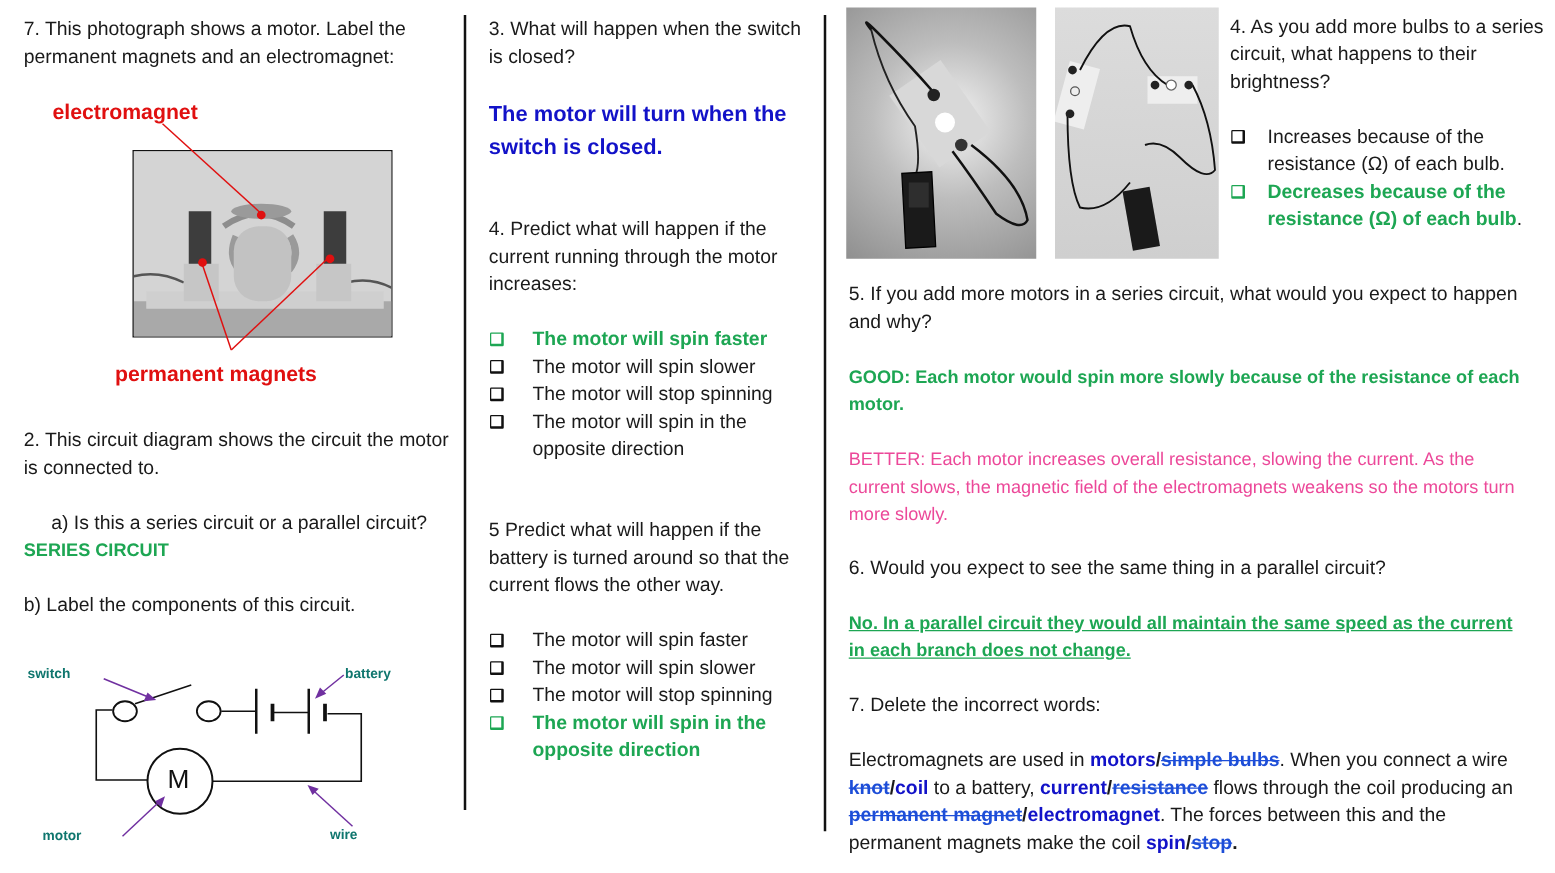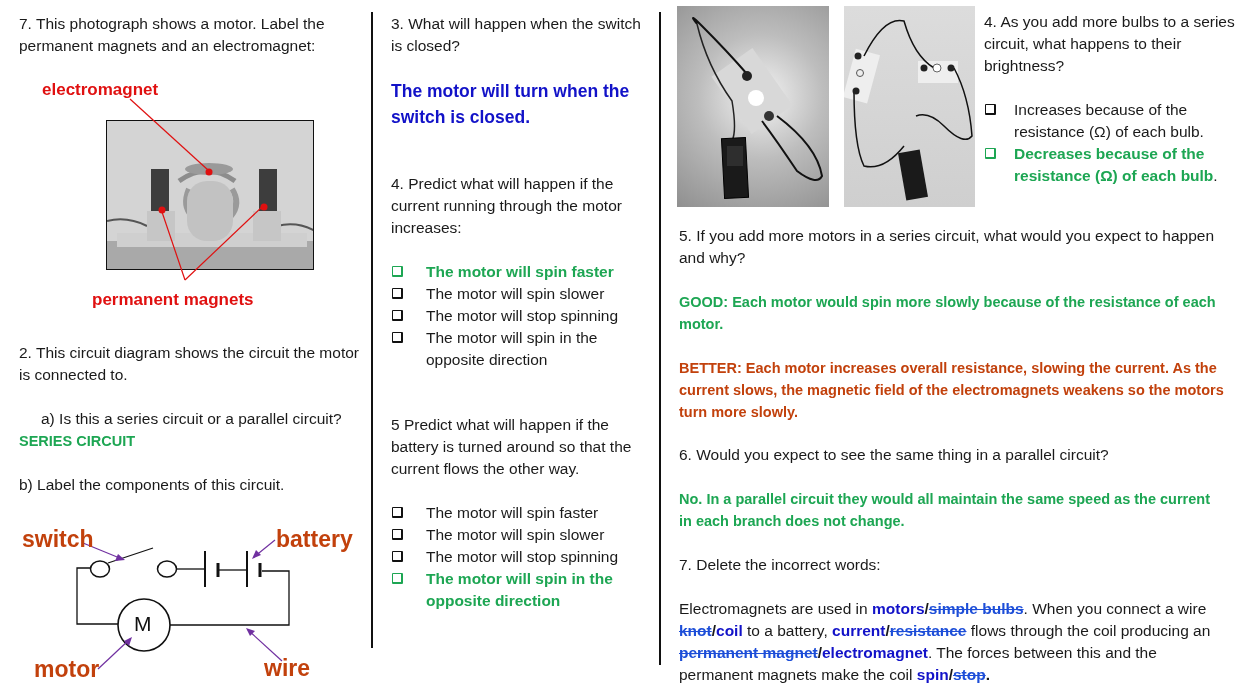--- a/index.html
+++ b/index.html
@@ -1,24 +1,24 @@
 <!DOCTYPE html>
 <html><head>
 <meta charset="utf-8">
 <style>
   * { box-sizing: border-box; margin: 0; padding: 0; }
   html, body { width: 1244px; height: 698px; background: #ffffff; overflow: hidden; }
   body { position: relative; font-family: "Liberation Sans", "DejaVu Sans", sans-serif; color: #1a1a1a; font-size: 15.5px; line-height: 22px; }
   .abs { position: absolute; }
   .q { font-size: 15.5px; line-height: 22px; color: #1a1a1a; }
   .green { color: #1da653; font-weight: bold; }
-  .dkgreen { color: #c2410c; font-weight: bold; }
+  .dkgreen { color: #ec4899; font-weight: normal; }
   .blue { color: #1212c8; font-weight: bold; }
   .red { color: #e01010; font-weight: bold; font-size: 17px; }
-  .purple { color: #c2410c; font-weight: bold; font-size: 23px; }
+  .purple { color: #0f766e; font-weight: bold; font-size: 11px; }
   .divider { position: absolute; width: 1.5px; background: #111; }
   .checklist { list-style: none; }
   .checklist li { position: relative; padding-left: 35px; font-size: 15.5px; line-height: 22px; }
   .checklist li .box { position: absolute; left: 1px; top: 5px; width: 11px; height: 11px; border: 1.5px solid #111; border-right-width: 2.5px; border-bottom-width: 2.5px; border-radius: 1px; }
   .checklist li.correct { color: #1da653; font-weight: bold; }
   .checklist li.correct .box { border-color: #1da653; }
   .strike { text-decoration: line-through; font-weight: bold; color: #1d4ed8; }
   .photo { position: absolute; overflow: hidden; }
 </style>
 </head>
@@ -175,18 +175,18 @@
   <ul class="abs checklist" style="left:984px; top:99px; width:258px;">
     <li style="padding-left:30px;"><span class="box"></span><span>Increases because of the resistance (Ω) of each bulb.</span></li>
     <li class="correct" style="padding-left:30px;"><span class="box"></span><span>Decreases because of the resistance (Ω) of each bulb</span><span style="color:#1a1a1a; font-weight:normal;">.</span></li>
   </ul>
 
   <p class="abs q" style="left:679px; top:225px; width:545px;">5. If you add more motors in a series circuit, what would you expect to happen and why?</p>
   <p class="abs green" style="left:679px; top:291px; width:545px; font-size:14.5px; line-height:22px;">GOOD: Each motor would spin more slowly because of the resistance of each motor.</p>
   <p class="abs dkgreen" style="left:679px; top:357px; width:545px; font-size:14.5px; line-height:22px;">BETTER: Each motor increases overall resistance, slowing the current. As the current slows, the magnetic field of the electromagnets weakens so the motors turn more slowly.</p>
 
   <p class="abs q" style="left:679px; top:444px; width:545px;">6. Would you expect to see the same thing in a parallel circuit?</p>
-  <p class="abs green" style="left:679px; top:488px; width:545px; font-size:14.5px; line-height:22px;">No. In a parallel circuit they would all maintain the same speed as the current in each branch does not change.</p>
+  <p class="abs green" style="left:679px; top:488px; width:545px; font-size:14.5px; line-height:22px;text-decoration:underline;">No. In a parallel circuit they would all maintain the same speed as the current in each branch does not change.</p>
 
   <p class="abs q" style="left:679px; top:554px; width:545px;">7. Delete the incorrect words:</p>
 
   <p class="abs q" style="left:679px; top:598px; width:545px;"><span>Electromagnets are used in </span><span class="blue">motors</span><b>/</b><span class="strike">simple bulbs</span><span>. When you connect a wire </span><span class="strike">knot</span><b>/</b><span class="blue">coil</span><span> to a battery, </span><span class="blue">current</span><b>/</b><span class="strike">resistance</span><span> flows through the coil producing an </span><span class="strike">permanent magnet</span><b>/</b><span class="blue">electromagnet</span><span>. The forces between this and the permanent magnets make the coil </span><span class="blue">spin</span><b>/</b><span class="strike">stop</span><b>.</b></p>
 </div>
 
 </body></html>

